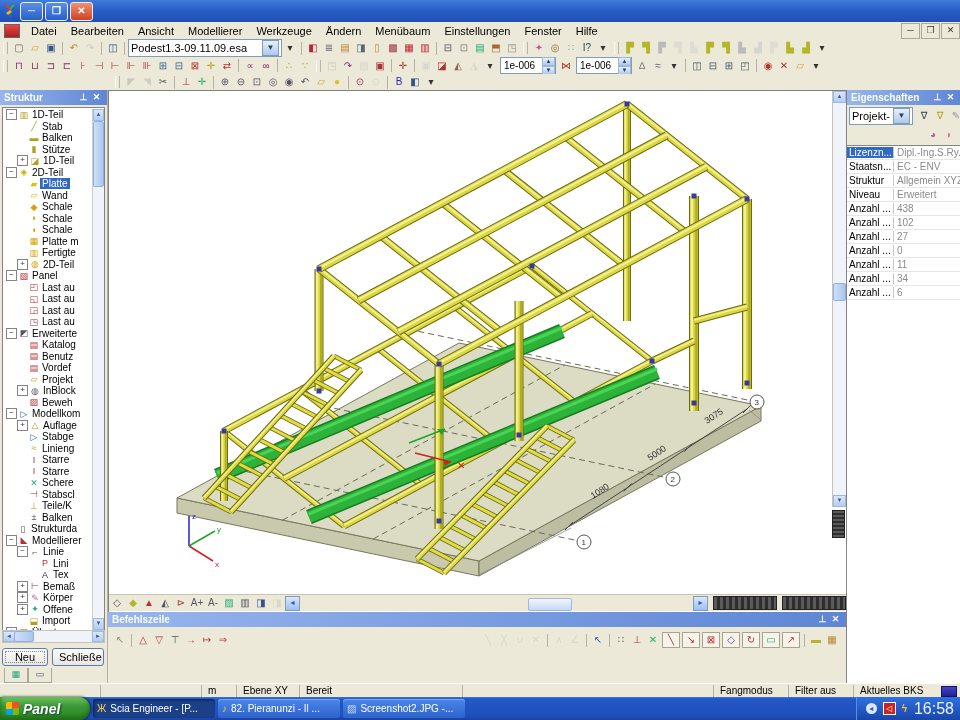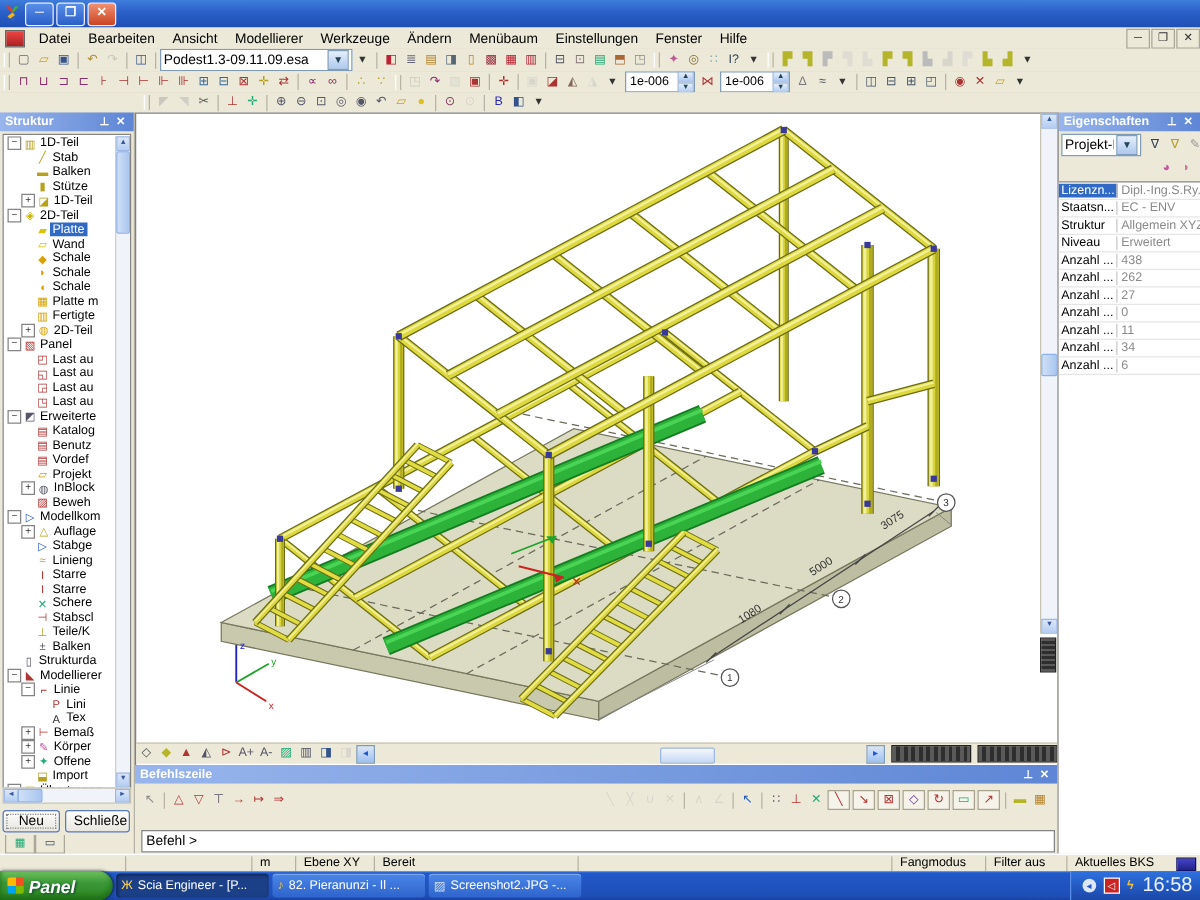--- a/index.html
+++ b/index.html
@@ -914,23 +914,20 @@
           <span class="ticon box" style="color: rgb(178, 51, 51);">⊠</span>
           <span class="ticon box" style="color: rgb(99, 58, 140);">◇</span>
           <span class="ticon box" style="color: rgb(178, 51, 51);">↻</span>
           <span class="ticon box" style="color: rgb(34, 170, 119);">▭</span>
           <span class="ticon box" style="color: rgb(178, 51, 51);">↗</span>
           <span class="sep"></span>
           <span class="ticon" style="color: rgb(181, 181, 42);">▬</span>
           <span class="ticon" style="color: rgb(184, 134, 47);">▦</span>
         </span>
     </div>
-    <div class="cmdinput">
-      <span>Befehl &gt;</span>
-    </div>
   </div>
 
   <div class="dock" id="rightdock">
     <div class="ptitle">
       <span>Eigenschaften</span>
       <span class="sp"></span>
       <span class="pbtn">⊥</span>
       <span class="pbtn">✕</span>
     </div>
     <div class="eigtools">
@@ -967,21 +964,21 @@
           <div class="prow">
             <span class="plabel">Niveau</span>
             <span class="pvalue">Erweitert</span>
           </div>
           <div class="prow">
             <span class="plabel">Anzahl ...</span>
             <span class="pvalue">438</span>
           </div>
           <div class="prow">
             <span class="plabel">Anzahl ...</span>
-            <span class="pvalue">262</span>
+            <span class="pvalue">102</span>
           </div>
           <div class="prow">
             <span class="plabel">Anzahl ...</span>
             <span class="pvalue">27</span>
           </div>
           <div class="prow">
             <span class="plabel">Anzahl ...</span>
             <span class="pvalue">0</span>
           </div>
           <div class="prow">

